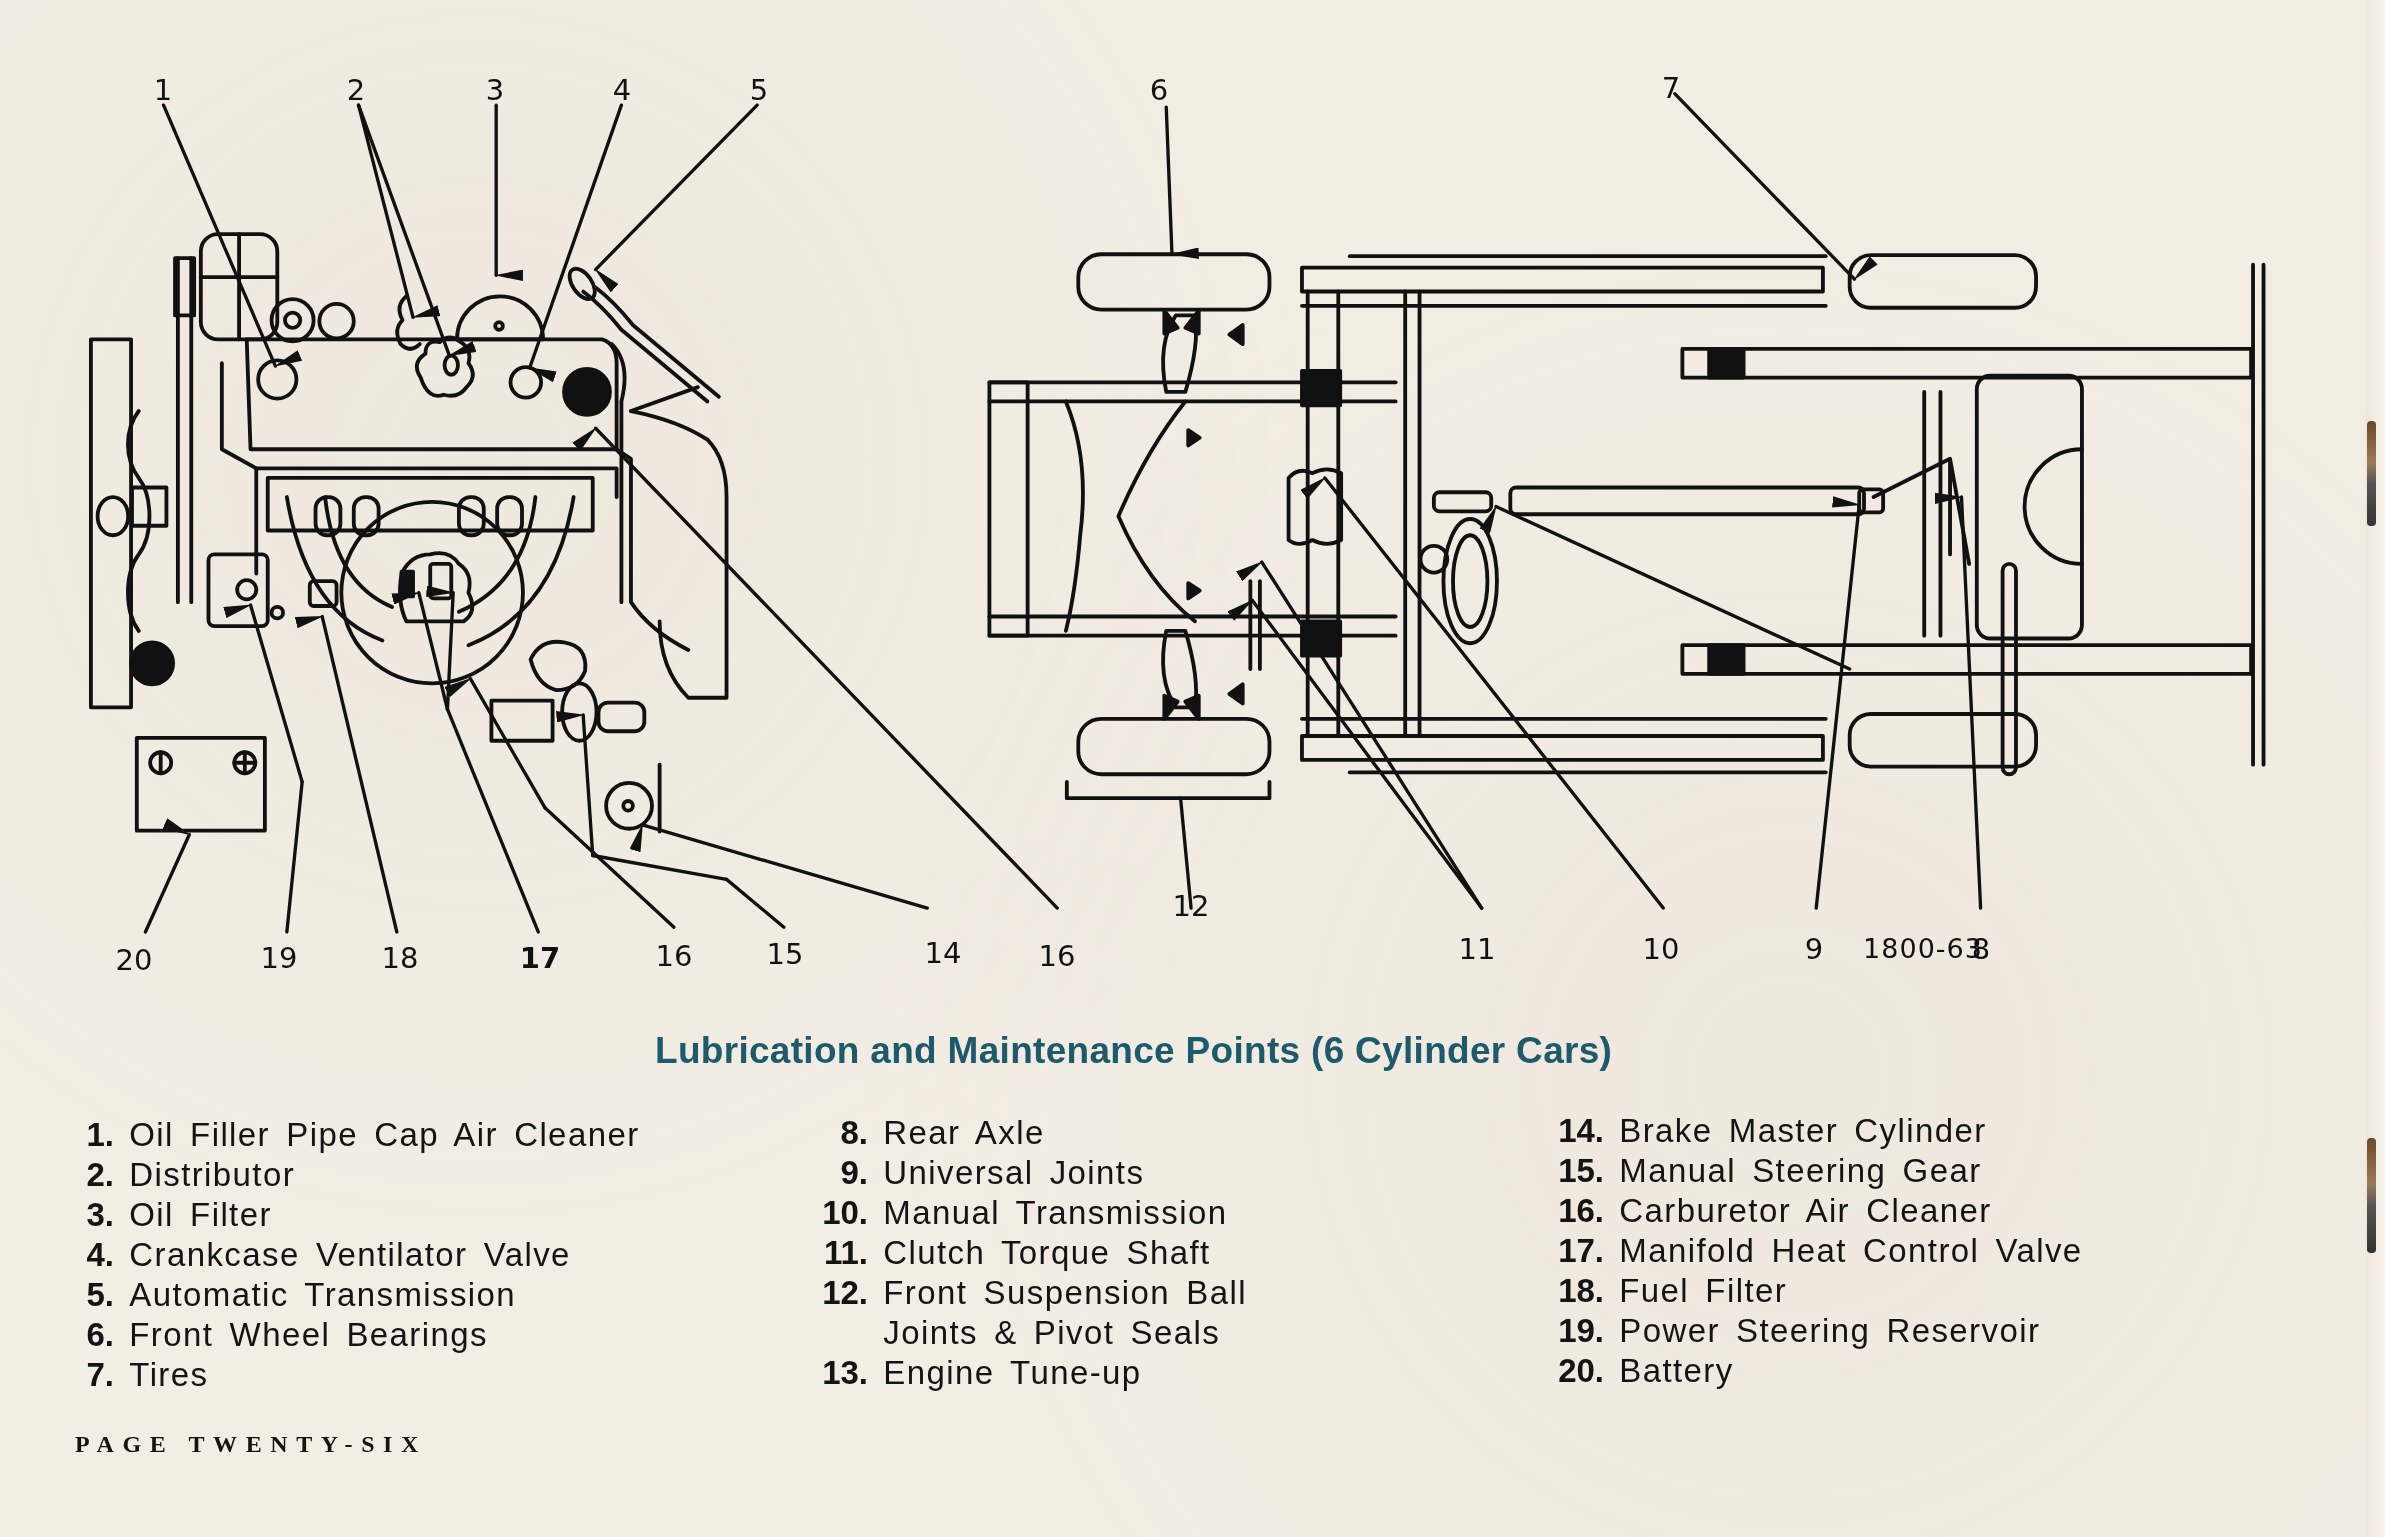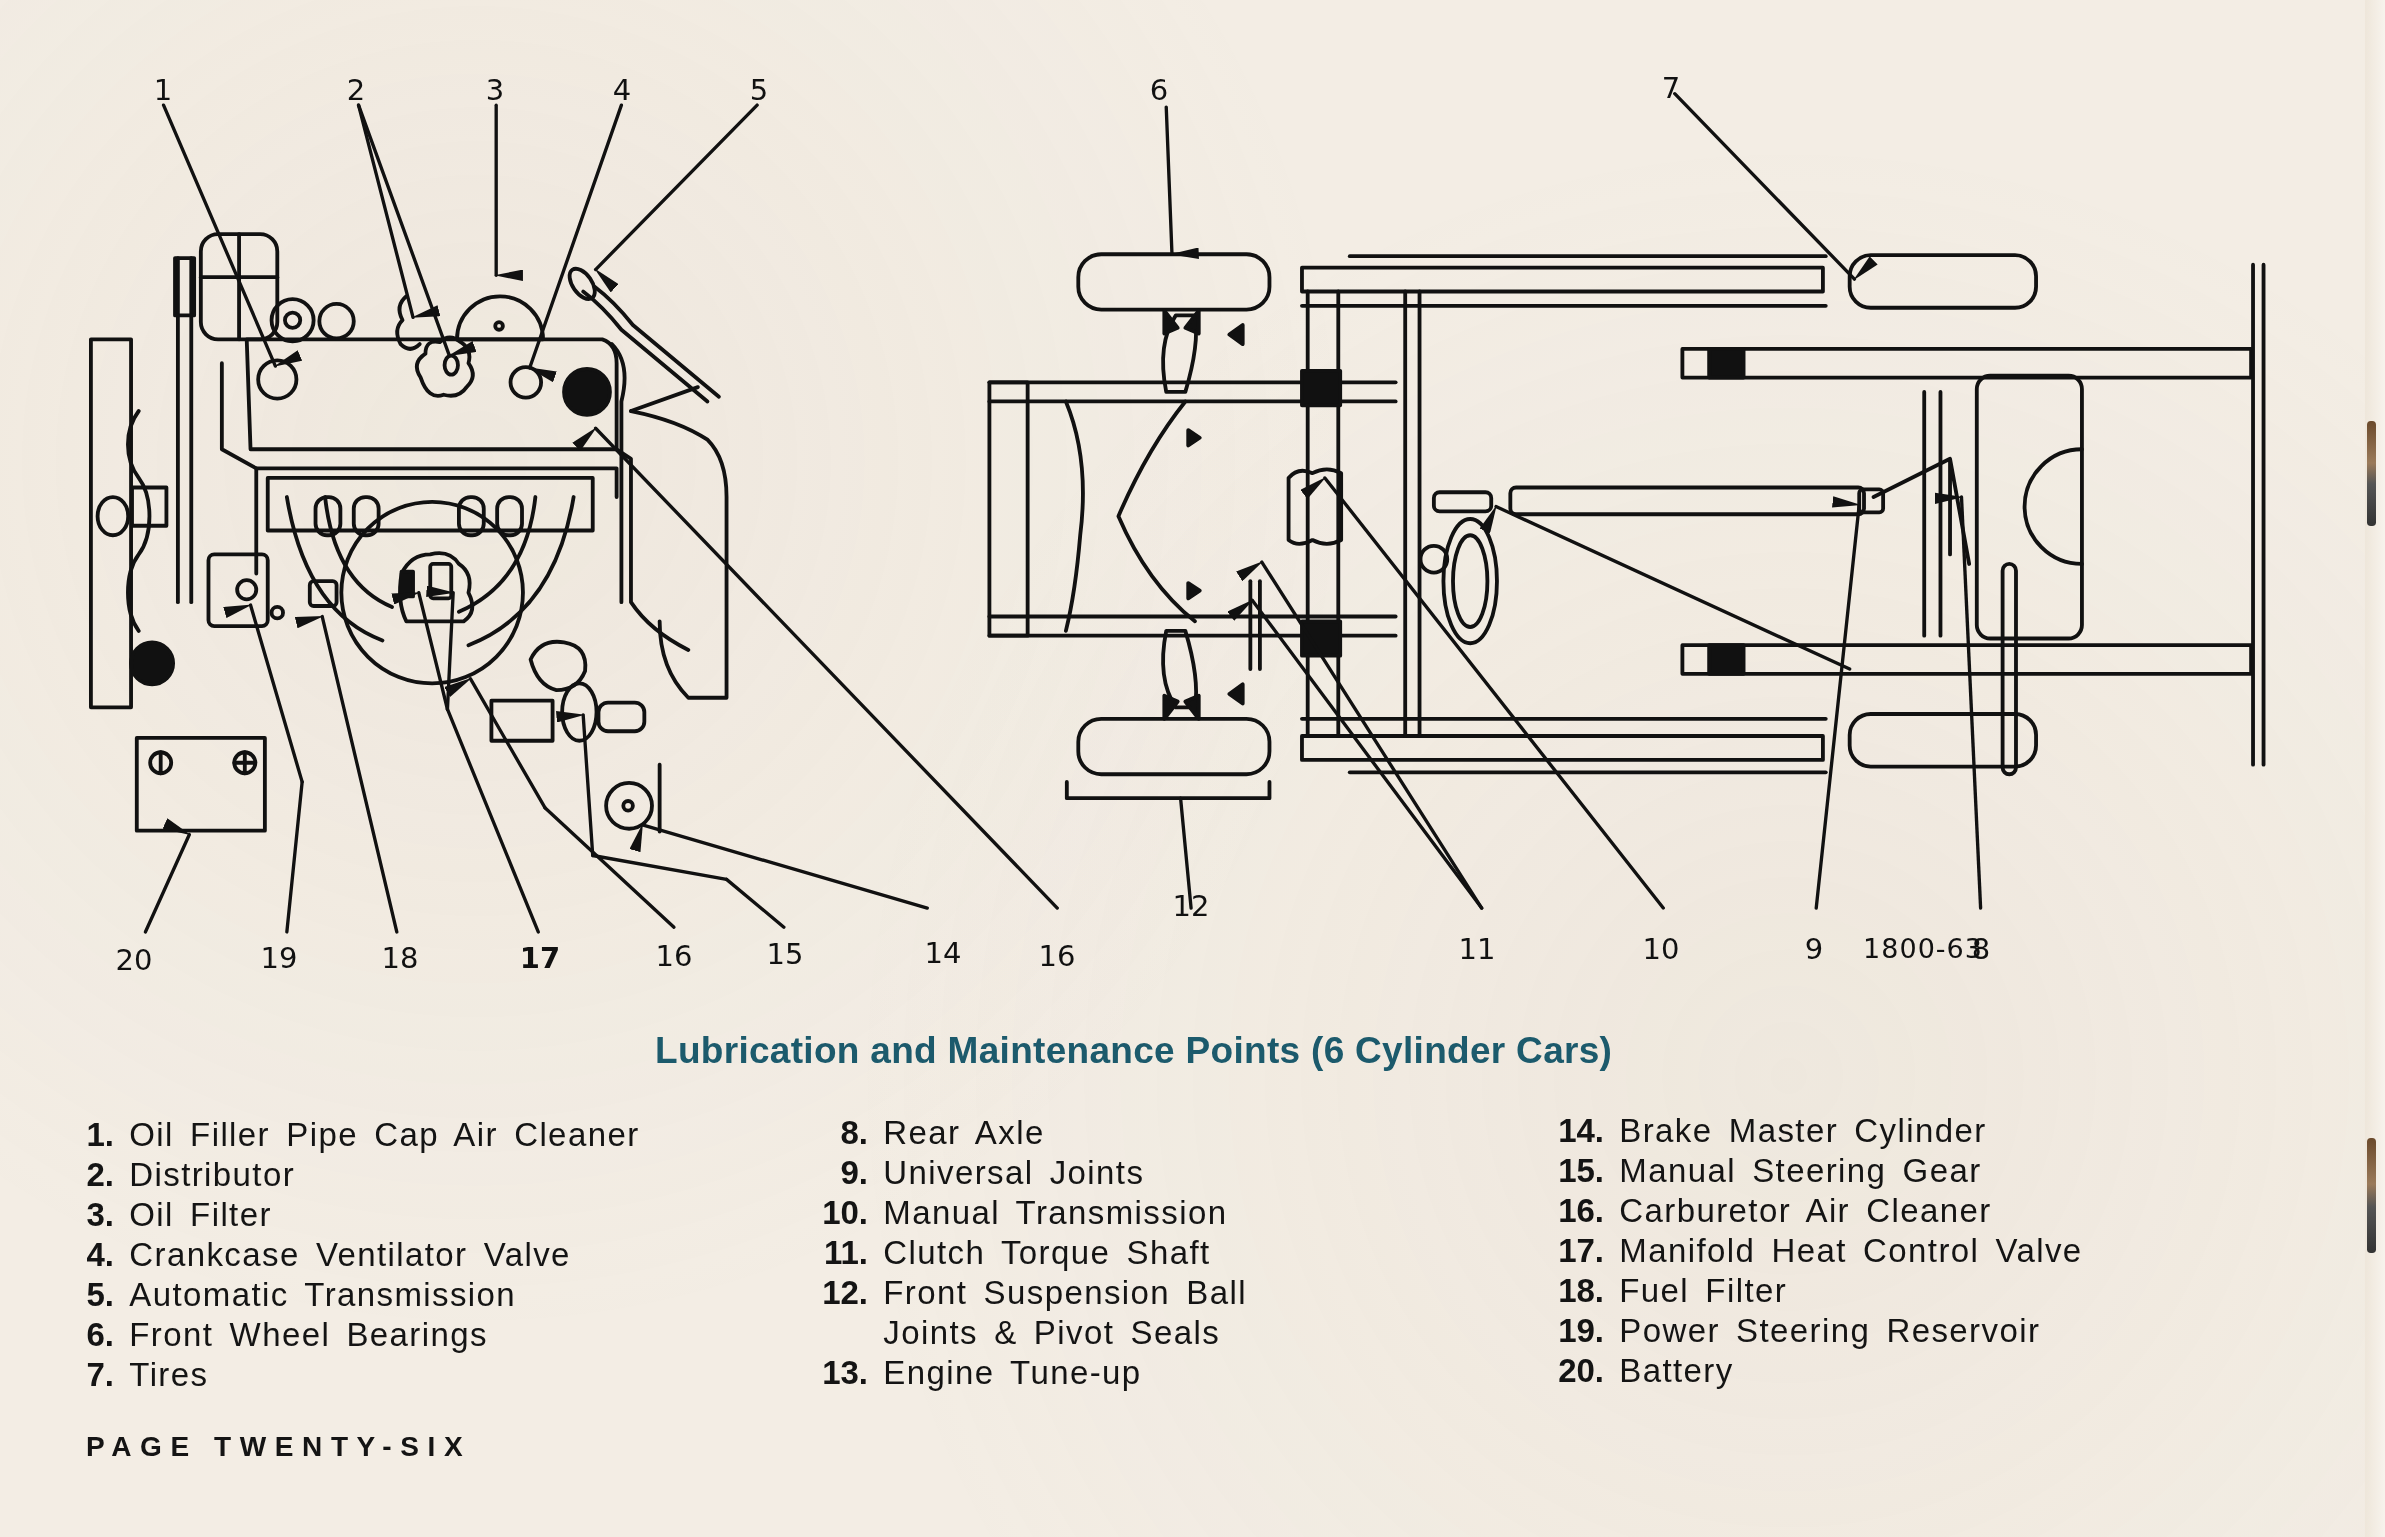--- a/index.html
+++ b/index.html
@@ -27,22 +27,22 @@
     #figure-code { font-size: 27px; letter-spacing: 1px; }
     #title {
       position: absolute; left: 612px; top: 1030px; font-size: 37px; font-weight: bold;
       color: #1c5a6c; font-family: "Liberation Sans", sans-serif; letter-spacing: 0.3px; margin-left: 43px;
     }
     .legend-col { position: absolute; top: 1115px; }
     .legend-item { display: flex; font-size: 33px; line-height: 40px; font-family: "Liberation Sans", sans-serif; }
     .legend-num { font-weight: bold; text-align: right; width: 55px; margin-right: 15.3px; flex: none; }
     .legend-text { letter-spacing: 1.4px; word-spacing: 5.7px; white-space: pre-line; }
     #footer {
-      position: absolute; left: 86px; top: 1431px; font-size: 28px; font-weight: bold;
-      letter-spacing: 8.6px; font-family: Liberation Sans, sans-serif;
+      position: absolute; left: 75px; top: 1431px; font-size: 24px; font-weight: bold;
+      letter-spacing: 8.6px; font-family: Liberation Serif, serif;
     }
   </style>
 </head>
 <body>
 
 <div id="page">
 
   <div id="page-edge"></div>
   <div class="staple" style="right:9.6px; top:421px; height:105px;"></div>
   <div class="staple" style="right:9.6px; top:1138px; height:115px;"></div>

